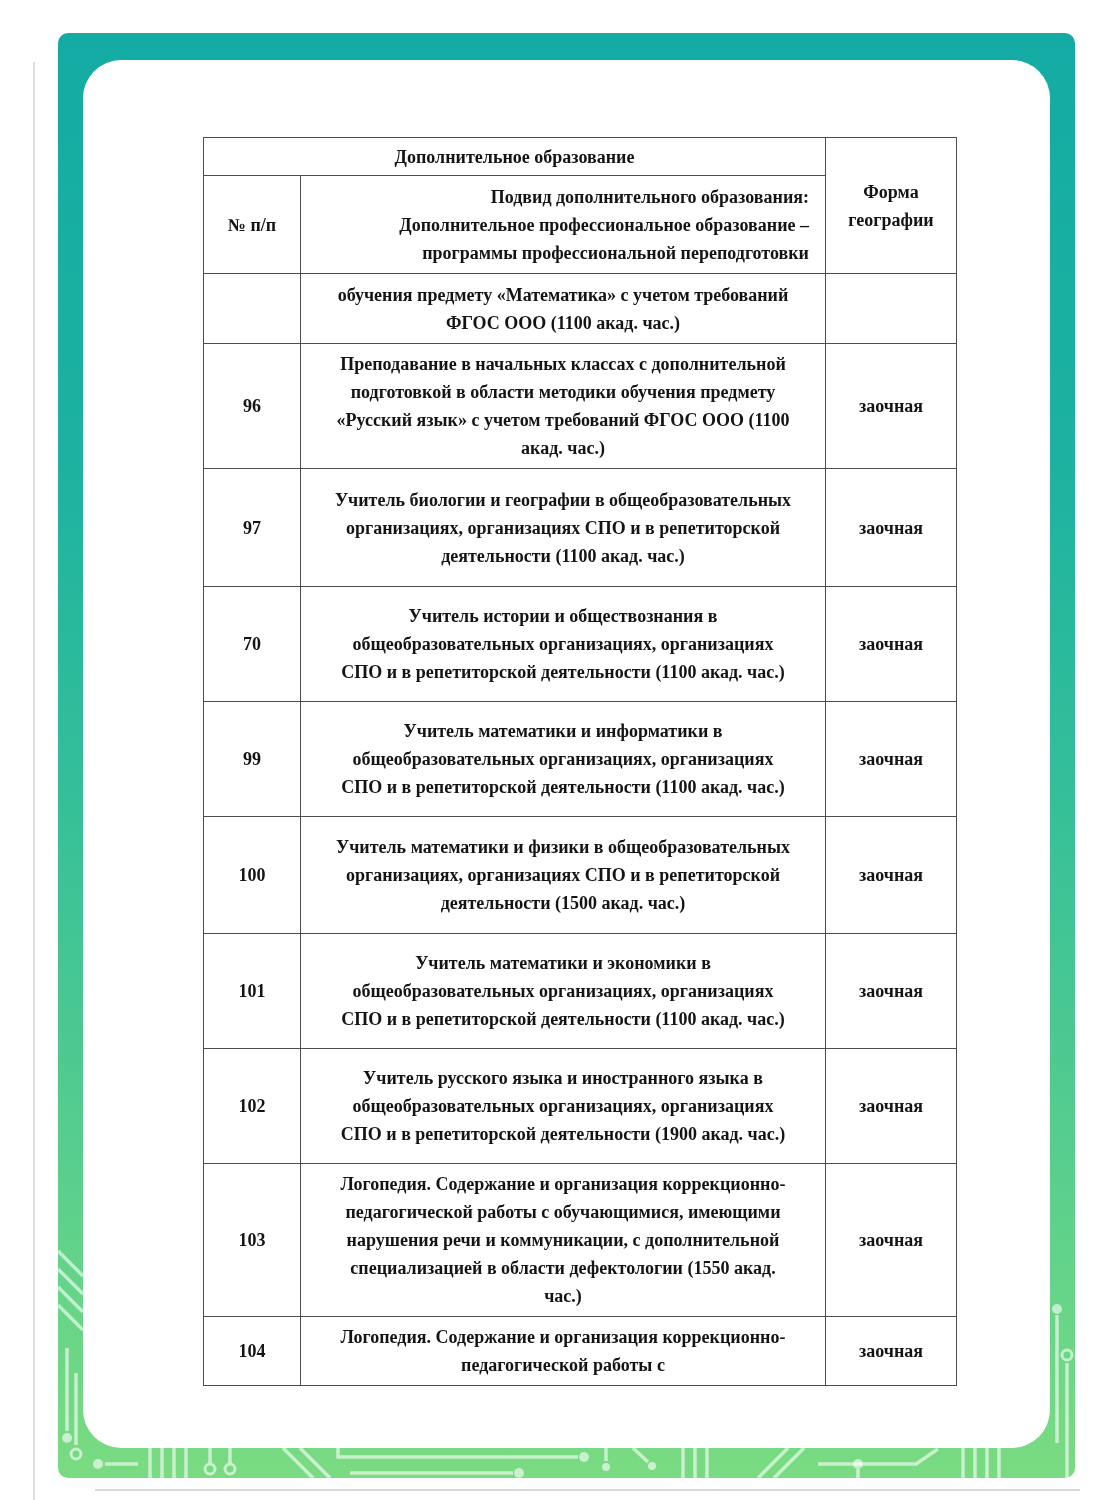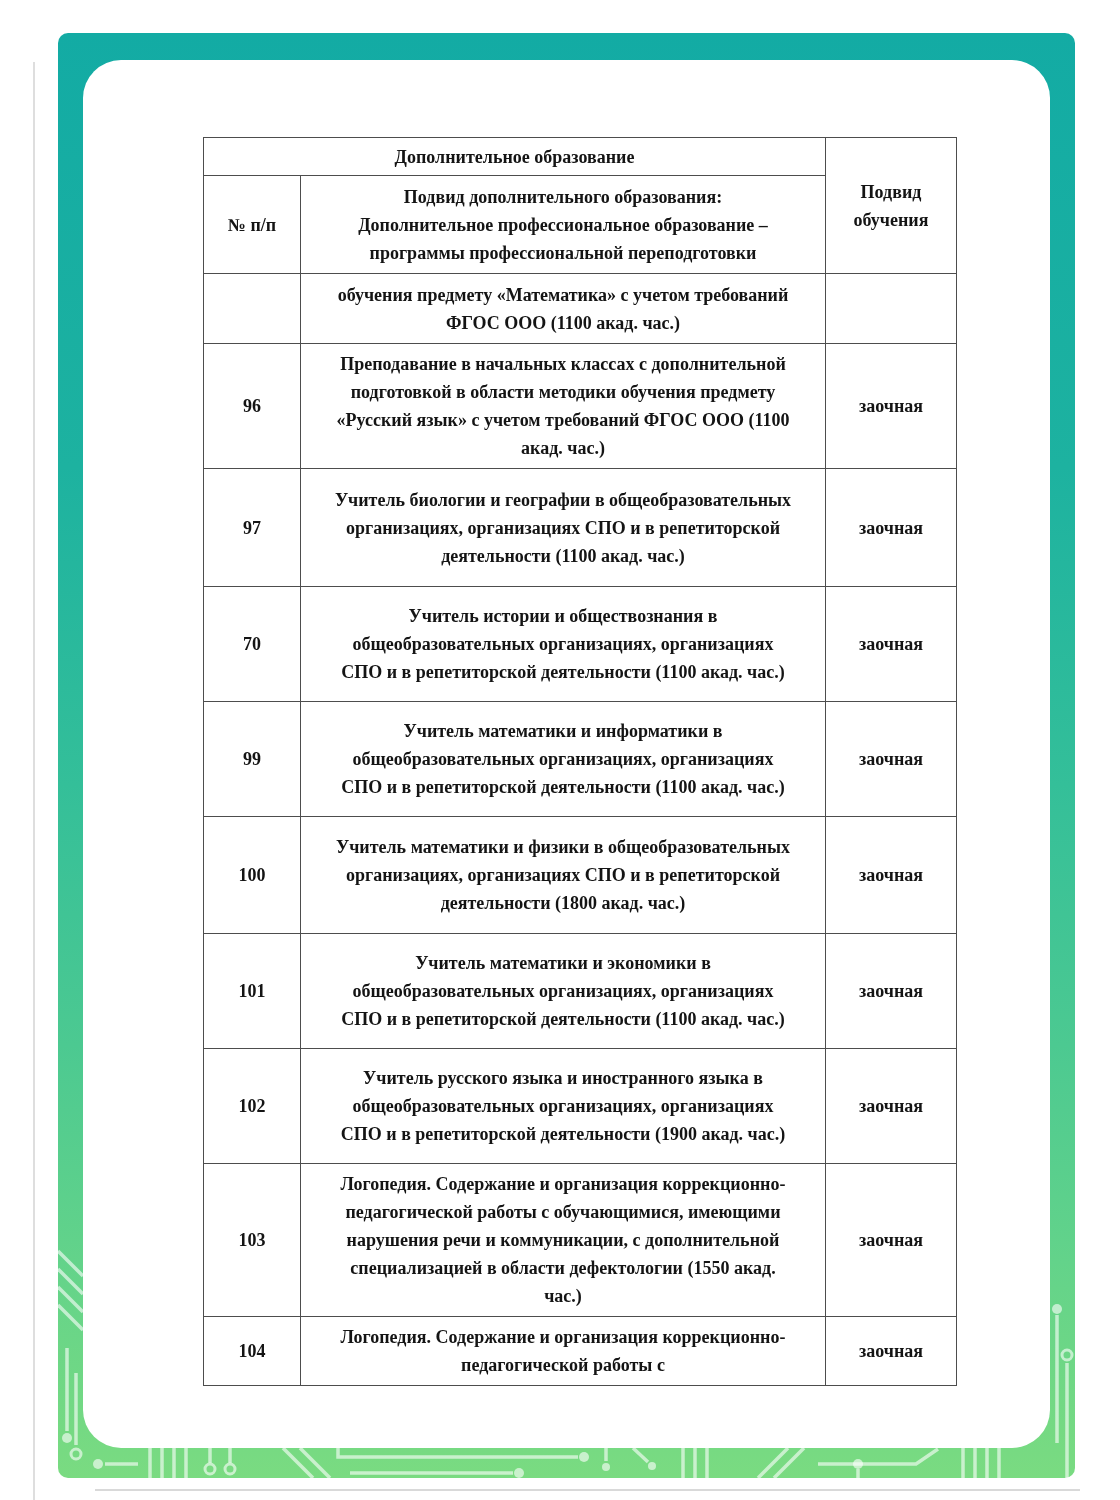--- a/index.html
+++ b/index.html
@@ -75,21 +75,21 @@
   .doc-table th, .doc-table td {
     border: 1px solid #4d4d4d;
     text-align: center;
     vertical-align: middle;
     font-weight: bold;
     font-size: 18px;
     line-height: 28px;
   }
   .doc-table thead tr.h1 { height: 38px; }
   .doc-table thead tr.h2 { height: 98px; }
-  .doc-table th.subtype  { white-space: pre-line; padding: 0 16px; }
+  .doc-table th.subtype  { white-space: pre-line; padding: 0 16px; text-align: right; }
   .doc-table th.form-head { padding: 0 10px; }
 
   .doc-table td.prog { padding: 6px 30px; }
   .doc-table td.num  { padding: 0 6px; text-align: center; }
   .doc-table td.form { padding: 0 8px; }
 
   
   .doc-table tbody tr:nth-child(1)  { height: 70px;  }
   .doc-table tbody tr:nth-child(2)  { height: 117px; }
   .doc-table tbody tr:nth-child(3)  { height: 118px; }
@@ -170,21 +170,21 @@
 
   <table class="doc-table">
     <colgroup>
       <col class="c-num">
         <col class="c-prog">
         <col class="c-form">
     </colgroup>
     <thead>
       <tr class="h1">
         <th colspan="2">Дополнительное образование</th>
-        <th rowspan="2" class="form-head">Подвид обучения</th>
+        <th rowspan="2" class="form-head">Форма географии</th>
       </tr>
       <tr class="h2">
         <th>№ п/п</th>
         <th class="subtype">Подвид дополнительного образования:
 Дополнительное профессиональное образование – программы профессиональной переподготовки</th>
       </tr>
     </thead>
     <tbody id="rows">
     <tr>
       <td class="num"></td>
@@ -211,21 +211,21 @@
     </tr>
 
     <tr>
       <td class="num">99</td>
       <td class="prog">Учитель математики и информатики в общеобразовательных организациях, организациях СПО и в репетиторской деятельности (1100 акад. час.)</td>
       <td class="form">заочная</td>
     </tr>
 
     <tr>
       <td class="num">100</td>
-      <td class="prog">Учитель математики и физики в общеобразовательных организациях, организациях СПО и в репетиторской деятельности (1800 акад. час.)</td>
+      <td class="prog">Учитель математики и физики в общеобразовательных организациях, организациях СПО и в репетиторской деятельности (1500 акад. час.)</td>
       <td class="form">заочная</td>
     </tr>
 
     <tr>
       <td class="num">101</td>
       <td class="prog">Учитель математики и экономики в общеобразовательных организациях, организациях СПО и в репетиторской деятельности (1100 акад. час.)</td>
       <td class="form">заочная</td>
     </tr>
 
     <tr>

